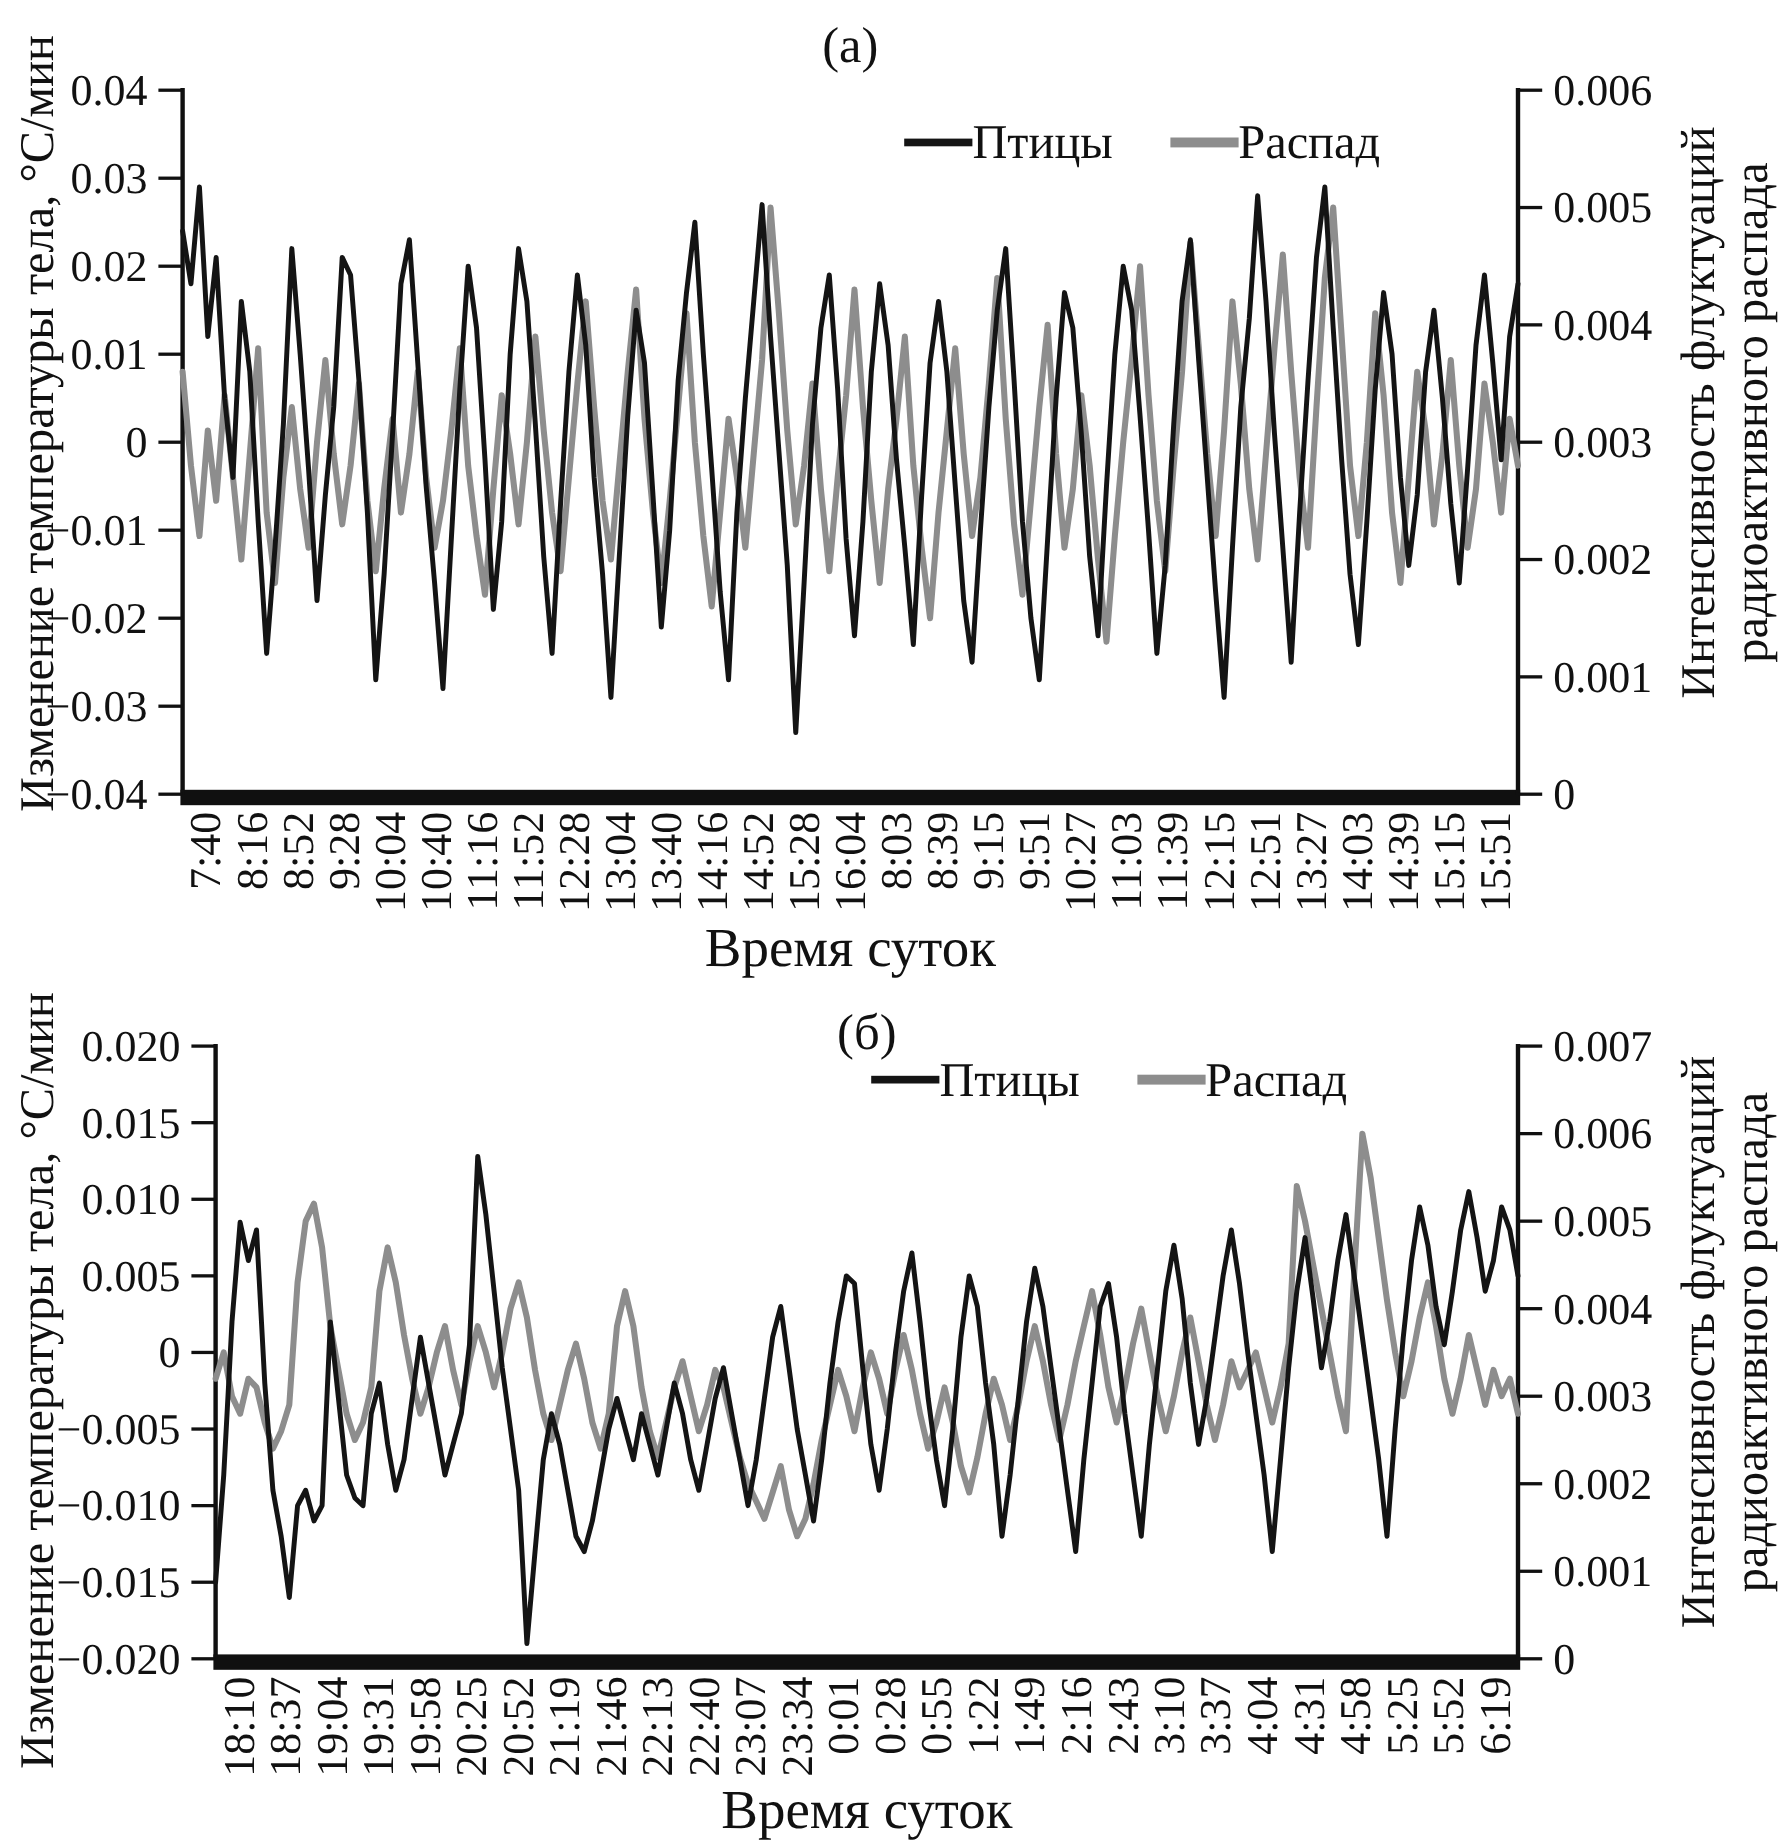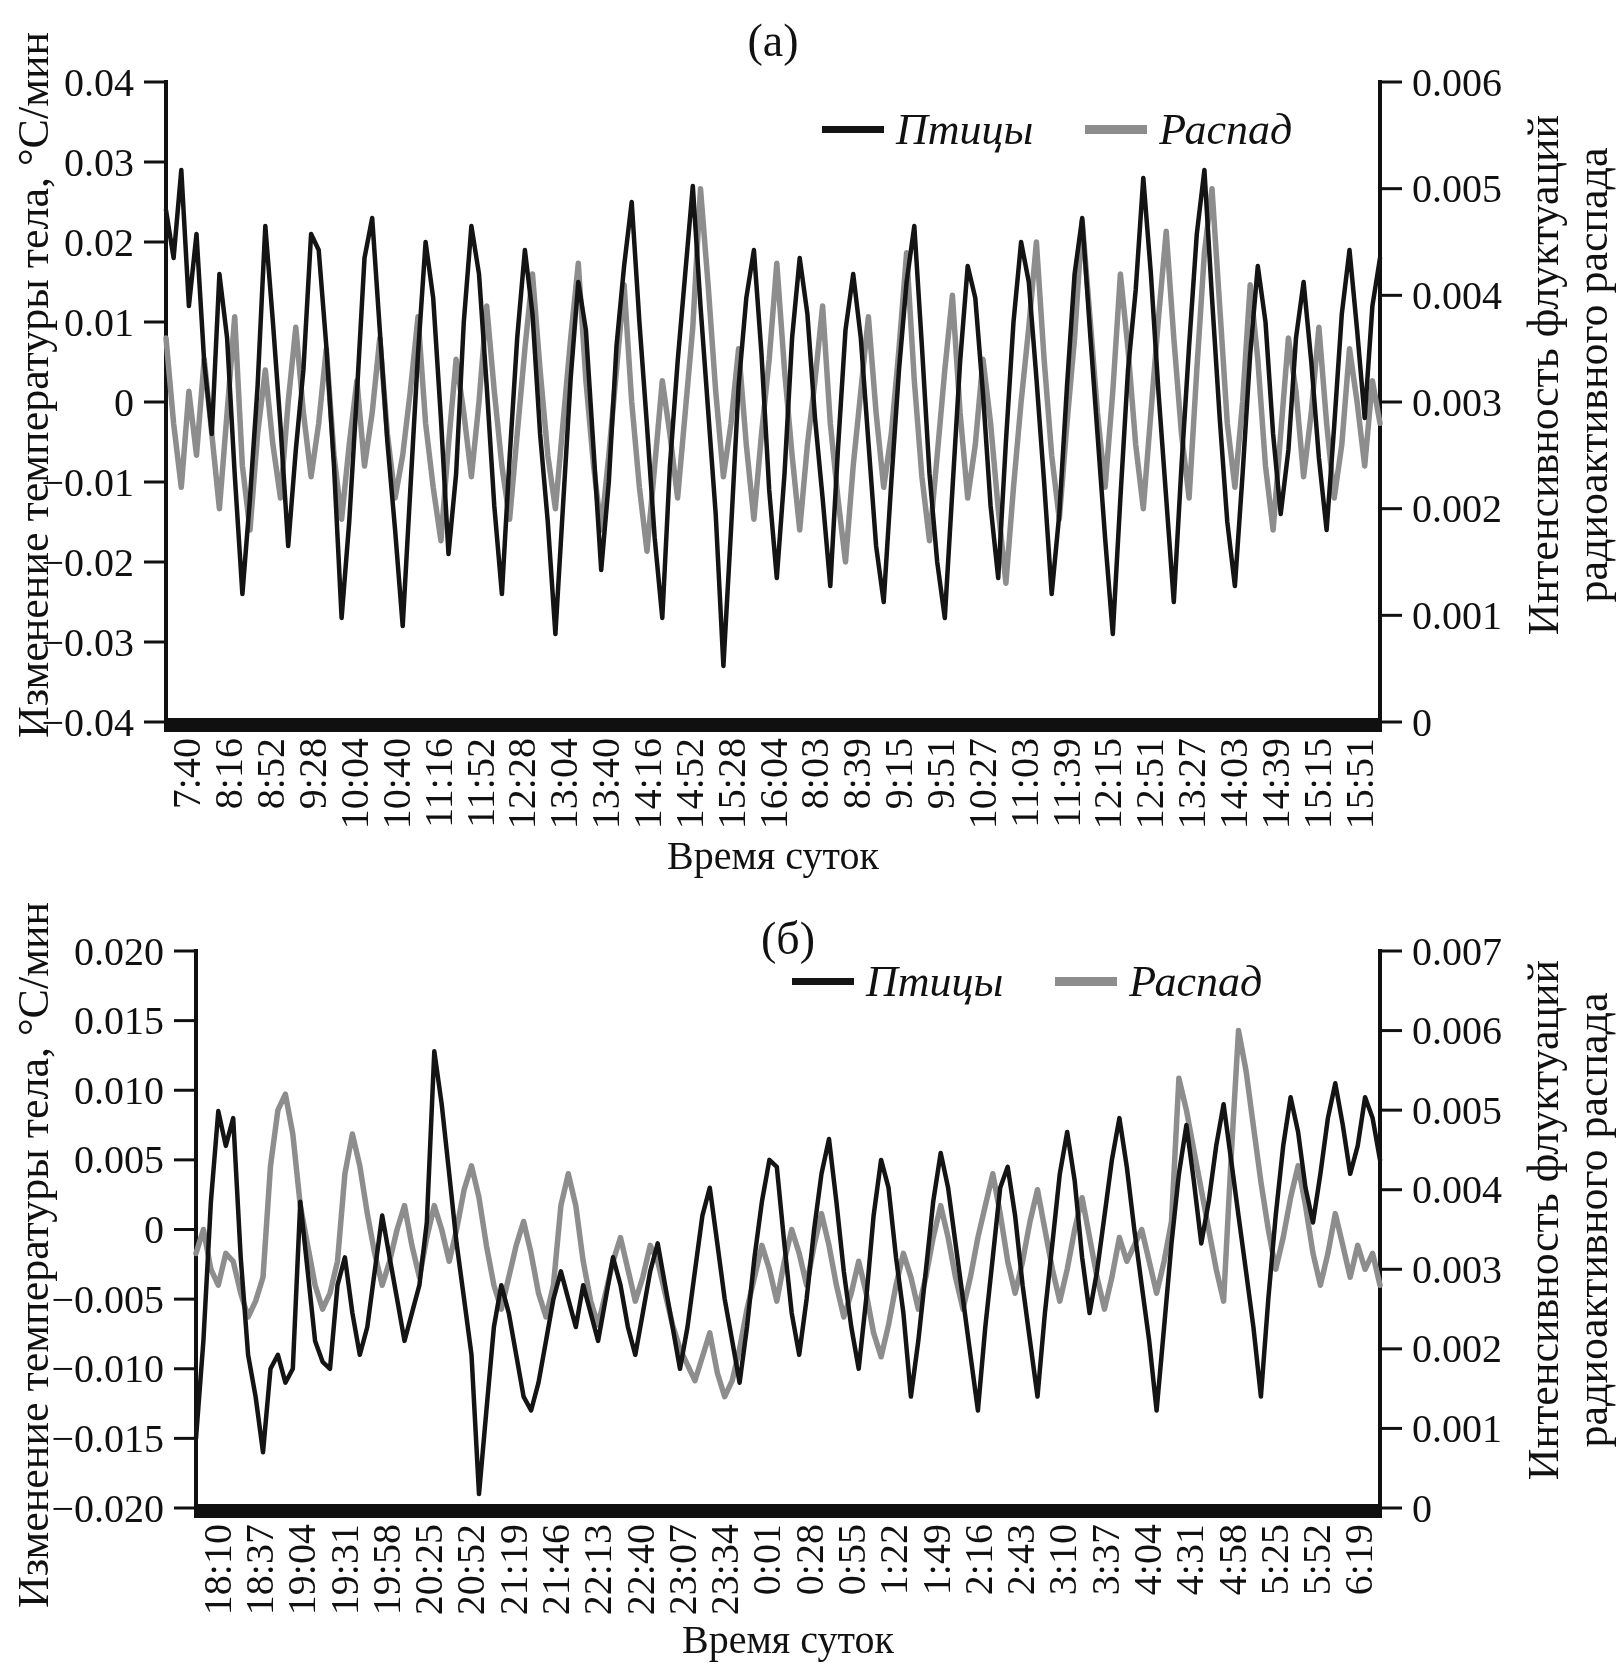--- a/index.html
+++ b/index.html
@@ -1,33 +1,33 @@
 <!DOCTYPE html>
 <html><head>
 <meta charset="utf-8">
 <style>
   html,body{margin:0;padding:0;background:#fff;}
   .canvas{position:relative;width:1623px;height:1679px;background:#fff;
           font-family:"Liberation Serif","DejaVu Serif",serif;color:#111;overflow:hidden;}
   .panel-title{position:absolute;text-align:center;font-size:46px;}
   .t-a{left:166px;width:1214px;top:14px;}
   .t-b{left:196px;width:1184px;top:912px;}
-  .xaxis-title{position:absolute;text-align:center;font-size:40px;}
+  .xaxis-title{position:absolute;text-align:center;font-size:50px;}
   .xt-a{left:166px;width:1214px;top:832px;}
   .xt-b{left:196px;width:1184px;top:1616px;}
   .vlabel{position:absolute;white-space:nowrap;font-size:44px;text-align:center;line-height:1.12;
           transform:translate(-50%,-50%) rotate(-90deg);}
   .ll-a{left:34px;top:385px;}
   .ll-b{left:34px;top:1255px;}
   .rl-a{left:1568px;top:375px;}
   .rl-b{left:1568px;top:1220px;}
   .legend{position:absolute;display:flex;gap:52px;align-items:center;font-size:44px;}
   .lg-a{left:822px;top:104px;}
   .lg-b{left:792px;top:956px;}
-  .legend-item{display:flex;align-items:center;gap:12px;font-style:italic;}
+  .legend-item{display:flex;align-items:center;gap:0;}
   .swatch{display:inline-block;width:62px;height:7px;}
   .sw-birds{background:#141414;}
   .sw-decay{background:#8d8d8d;height:9px;}
   svg.plot{position:absolute;overflow:visible;}
   #plot-a{left:166px;top:82px;}
   #plot-b{left:196px;top:951px;}
   svg.plot text{font-family:"Liberation Serif","DejaVu Serif",serif;font-size:40px;fill:#111;}
 </style>
 </head>
 <body>

